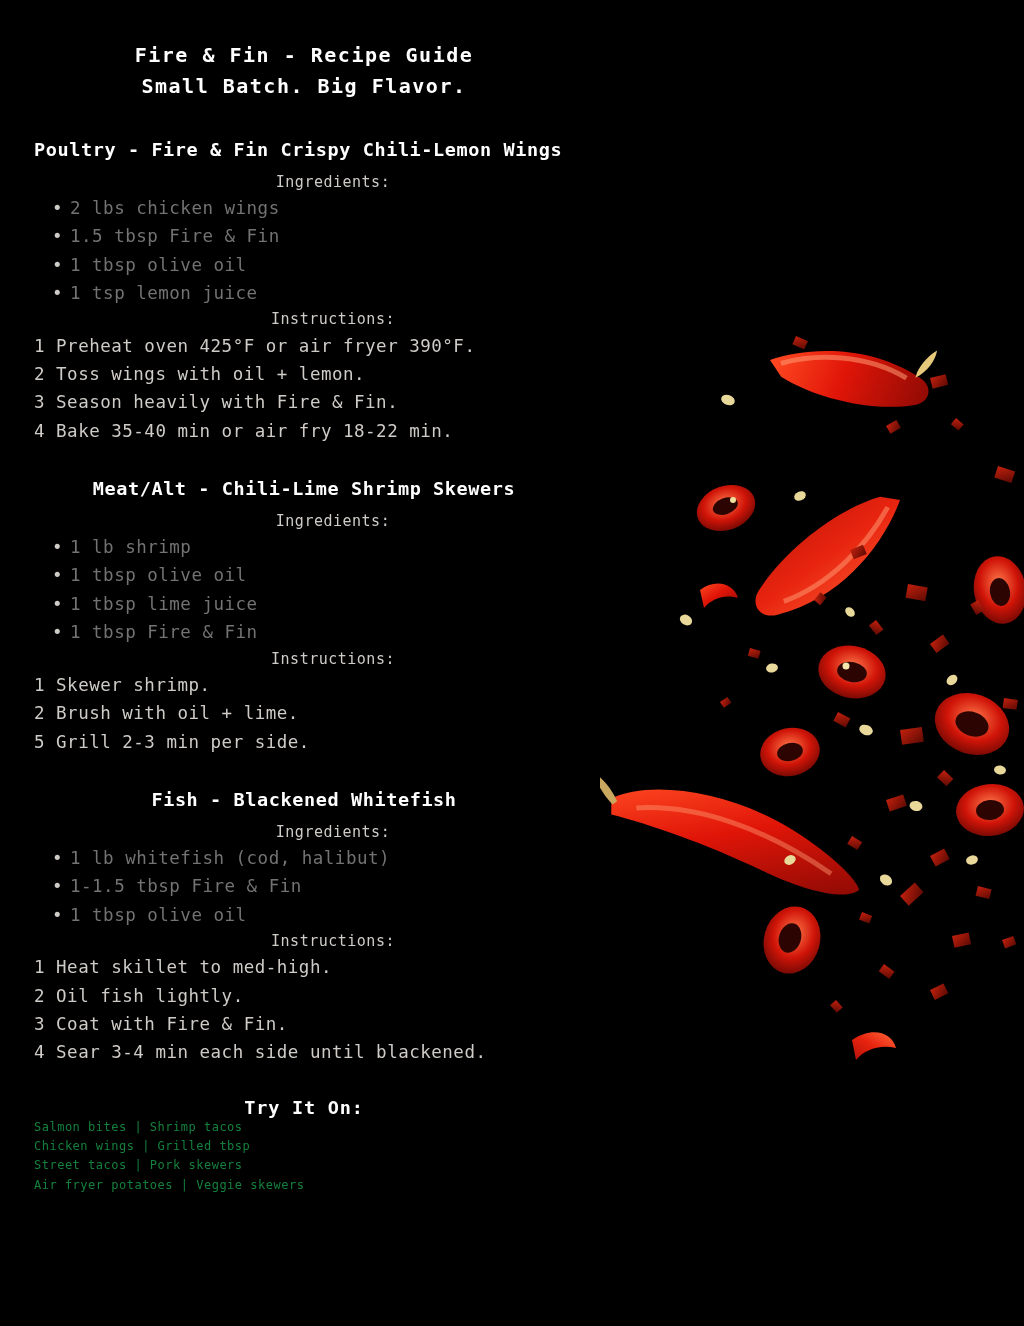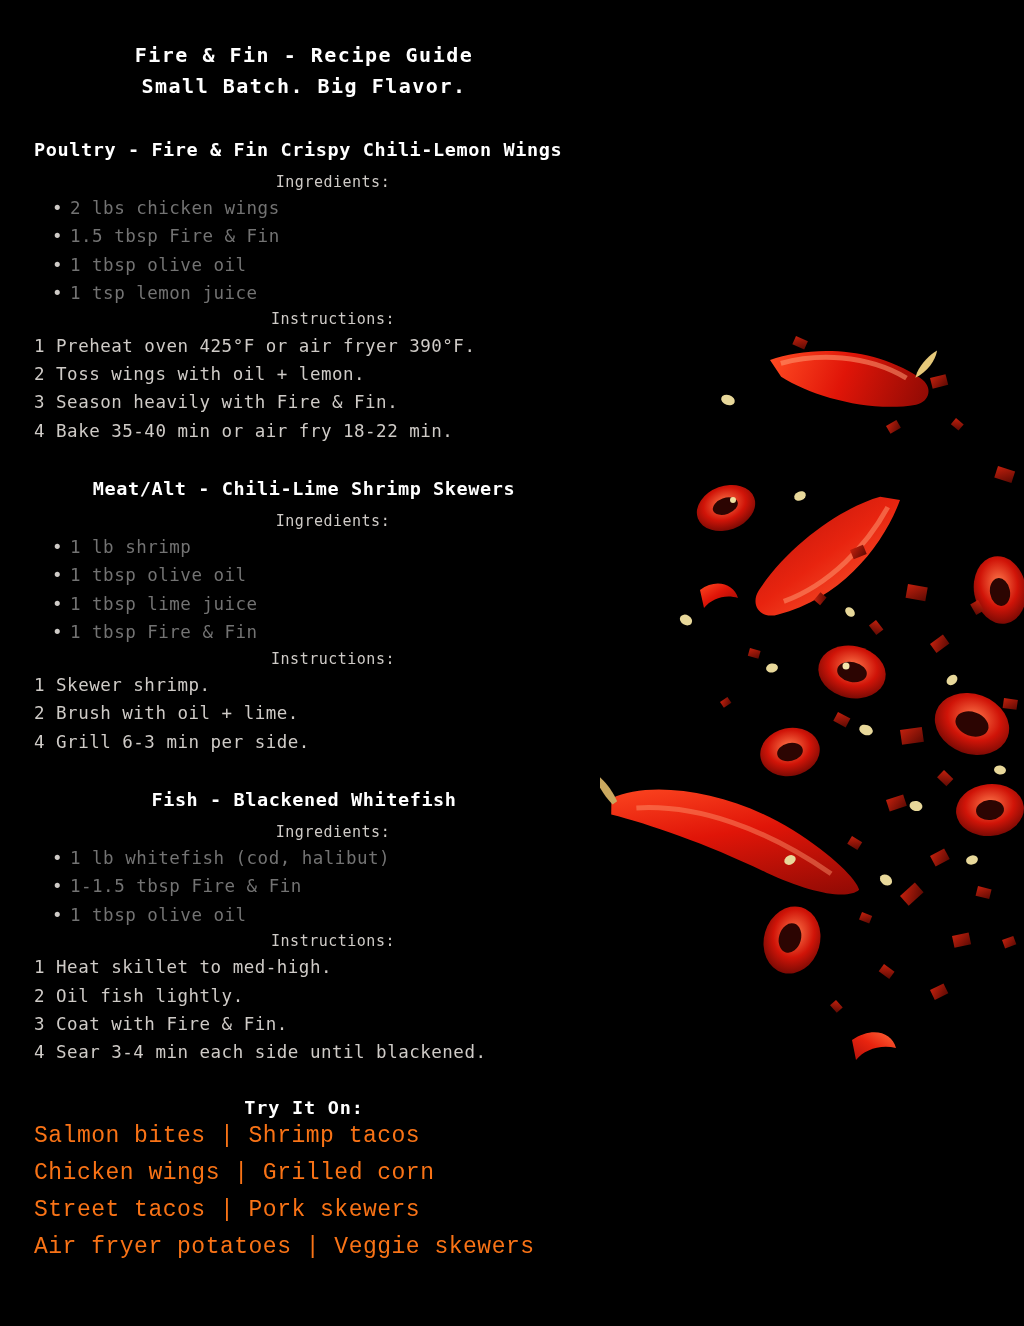--- a/index.html
+++ b/index.html
@@ -111,25 +111,24 @@
   }
   .tryon-heading {
     font-size: 18.5px;
     font-weight: bold;
     color: #ffffff;
     text-align: center;
     width: 540px;
     letter-spacing: 0.8px;
   }
   .tryon-line {
-    font-size: 23px;
-    color: #f97316;
+    font-size: 12px;
+    color: #15803d;
     letter-spacing: 0.5px;
     line-height: 1.62;
-    font-family: Liberation Mono, monospace;
   }
 </style>
 </head>
 <body>
 
 <div id="art">
   <svg width="424" height="800" viewBox="0 0 424 800" xmlns="http://www.w3.org/2000/svg">
     <defs>
       <linearGradient id="gRed" x1="0" y1="0" x2="1" y2="1">
         <stop offset="0%" stop-color="#ff4a22"></stop>
@@ -273,39 +272,39 @@
     <div class="section-label">Ingredients:</div>
     <ul class="ingredients">
       <li>1 lb shrimp</li>
       <li>1 tbsp olive oil</li>
       <li>1 tbsp lime juice</li>
       <li>1 tbsp Fire &amp; Fin</li>
     </ul>
     <div class="section-label">Instructions:</div>
     <div class="step">1 Skewer shrimp.</div>
     <div class="step">2 Brush with oil + lime.</div>
-    <div class="step">4 Grill 6-3 min per side.</div>
+    <div class="step">5 Grill 2-3 min per side.</div>
   </div>
 
   <div class="recipe">
     <div class="recipe-heading center">Fish - Blackened Whitefish</div>
     <div class="section-label">Ingredients:</div>
     <ul class="ingredients">
       <li>1 lb whitefish (cod, halibut)</li>
       <li>1-1.5 tbsp Fire &amp; Fin</li>
       <li>1 tbsp olive oil</li>
     </ul>
     <div class="section-label">Instructions:</div>
     <div class="step">1 Heat skillet to med-high.</div>
     <div class="step">2 Oil fish lightly.</div>
     <div class="step">3 Coat with Fire &amp; Fin.</div>
     <div class="step">4 Sear 3-4 min each side until blackened.</div>
   </div>
 
   <div class="tryon">
     <div class="tryon-heading">Try It On:</div>
     <div class="tryon-line">Salmon bites | Shrimp tacos</div>
-    <div class="tryon-line">Chicken wings | Grilled corn</div>
+    <div class="tryon-line">Chicken wings | Grilled tbsp</div>
     <div class="tryon-line">Street tacos | Pork skewers</div>
     <div class="tryon-line">Air fryer potatoes | Veggie skewers</div>
   </div>
 
 </div>
 
 </body></html>

